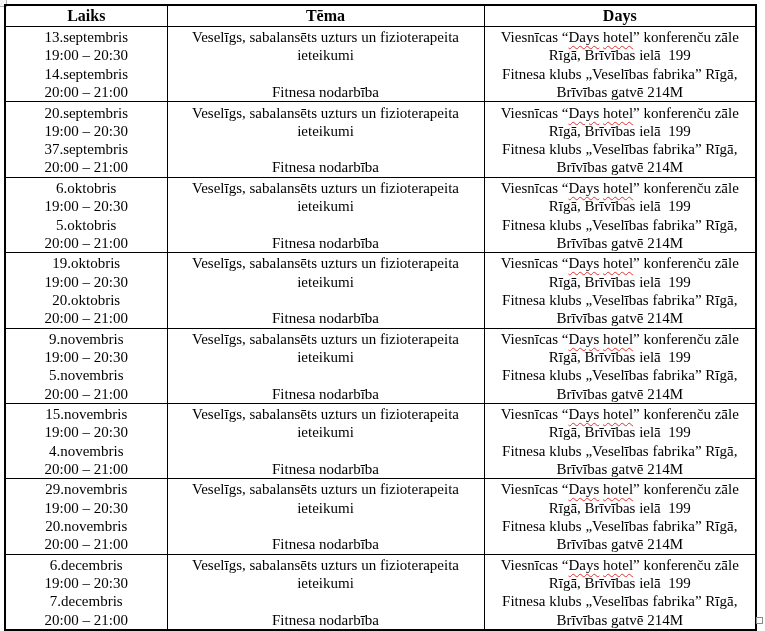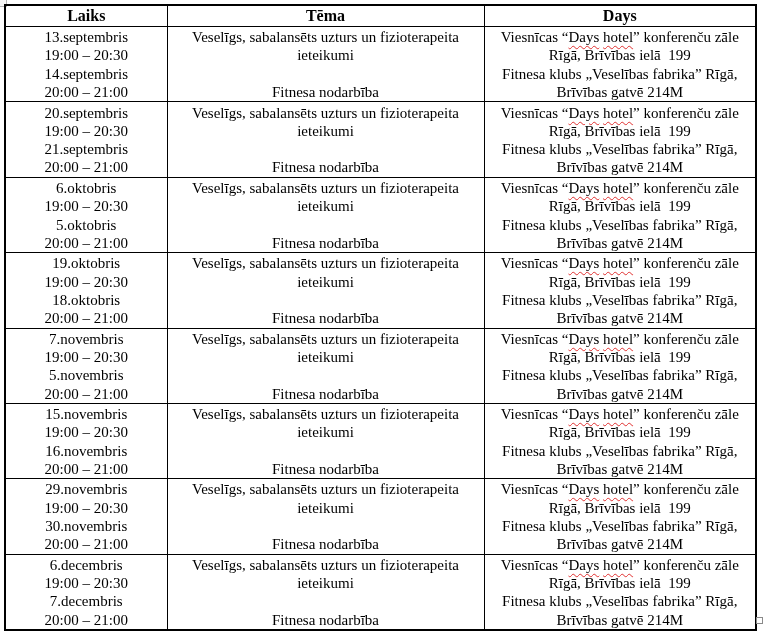--- a/index.html
+++ b/index.html
@@ -106,21 +106,21 @@
       <div class="line">Rīgā, Brīvības ielā  199</div>
       <div class="line">Fitnesa klubs „Veselības fabrika” Rīgā,</div>
       <div class="line">Brīvības gatvē 214M</div>
     </td>
   </tr>
 
   <tr>
     <td>
       <div class="line">20.septembris</div>
       <div class="line">19:00 – 20:30</div>
-      <div class="line">21.septembris</div>
+      <div class="line">37.septembris</div>
       <div class="line">20:00 – 21:00</div>
     </td>
     <td>
       <div class="line">Veselīgs, sabalansēts uzturs un fizioterapeita</div>
       <div class="line">ieteikumi</div>
       <div class="line"></div>
       <div class="line">Fitnesa nodarbība</div>
     </td>
     <td>
       <div class="line"><span>Viesnīcas “</span><span class="misspelled">Days</span><span> </span><span class="misspelled">hotel</span><span>” konferenču zāle</span></div>
@@ -148,40 +148,40 @@
       <div class="line">Rīgā, Brīvības ielā  199</div>
       <div class="line">Fitnesa klubs „Veselības fabrika” Rīgā,</div>
       <div class="line">Brīvības gatvē 214M</div>
     </td>
   </tr>
 
   <tr>
     <td>
       <div class="line">19.oktobris</div>
       <div class="line">19:00 – 20:30</div>
-      <div class="line">18.oktobris</div>
-      <div class="line">20:00 – 21:00</div>
-    </td>
-    <td>
-      <div class="line">Veselīgs, sabalansēts uzturs un fizioterapeita</div>
-      <div class="line">ieteikumi</div>
-      <div class="line"></div>
-      <div class="line">Fitnesa nodarbība</div>
-    </td>
-    <td>
-      <div class="line"><span>Viesnīcas “</span><span class="misspelled">Days</span><span> </span><span class="misspelled">hotel</span><span>” konferenču zāle</span></div>
-      <div class="line">Rīgā, Brīvības ielā  199</div>
-      <div class="line">Fitnesa klubs „Veselības fabrika” Rīgā,</div>
-      <div class="line">Brīvības gatvē 214M</div>
-    </td>
-  </tr>
-
-  <tr>
-    <td>
-      <div class="line">7.novembris</div>
+      <div class="line">20.oktobris</div>
+      <div class="line">20:00 – 21:00</div>
+    </td>
+    <td>
+      <div class="line">Veselīgs, sabalansēts uzturs un fizioterapeita</div>
+      <div class="line">ieteikumi</div>
+      <div class="line"></div>
+      <div class="line">Fitnesa nodarbība</div>
+    </td>
+    <td>
+      <div class="line"><span>Viesnīcas “</span><span class="misspelled">Days</span><span> </span><span class="misspelled">hotel</span><span>” konferenču zāle</span></div>
+      <div class="line">Rīgā, Brīvības ielā  199</div>
+      <div class="line">Fitnesa klubs „Veselības fabrika” Rīgā,</div>
+      <div class="line">Brīvības gatvē 214M</div>
+    </td>
+  </tr>
+
+  <tr>
+    <td>
+      <div class="line">9.novembris</div>
       <div class="line">19:00 – 20:30</div>
       <div class="line">5.novembris</div>
       <div class="line">20:00 – 21:00</div>
     </td>
     <td>
       <div class="line">Veselīgs, sabalansēts uzturs un fizioterapeita</div>
       <div class="line">ieteikumi</div>
       <div class="line"></div>
       <div class="line">Fitnesa nodarbība</div>
     </td>
@@ -190,42 +190,42 @@
       <div class="line">Rīgā, Brīvības ielā  199</div>
       <div class="line">Fitnesa klubs „Veselības fabrika” Rīgā,</div>
       <div class="line">Brīvības gatvē 214M</div>
     </td>
   </tr>
 
   <tr>
     <td>
       <div class="line">15.novembris</div>
       <div class="line">19:00 – 20:30</div>
-      <div class="line">16.novembris</div>
+      <div class="line">4.novembris</div>
       <div class="line">20:00 – 21:00</div>
     </td>
     <td>
       <div class="line">Veselīgs, sabalansēts uzturs un fizioterapeita</div>
       <div class="line">ieteikumi</div>
       <div class="line"></div>
       <div class="line">Fitnesa nodarbība</div>
     </td>
     <td>
       <div class="line"><span>Viesnīcas “</span><span class="misspelled">Days</span><span> </span><span class="misspelled">hotel</span><span>” konferenču zāle</span></div>
       <div class="line">Rīgā, Brīvības ielā  199</div>
       <div class="line">Fitnesa klubs „Veselības fabrika” Rīgā,</div>
       <div class="line">Brīvības gatvē 214M</div>
     </td>
   </tr>
 
   <tr>
     <td>
       <div class="line">29.novembris</div>
       <div class="line">19:00 – 20:30</div>
-      <div class="line">30.novembris</div>
+      <div class="line">20.novembris</div>
       <div class="line">20:00 – 21:00</div>
     </td>
     <td>
       <div class="line">Veselīgs, sabalansēts uzturs un fizioterapeita</div>
       <div class="line">ieteikumi</div>
       <div class="line"></div>
       <div class="line">Fitnesa nodarbība</div>
     </td>
     <td>
       <div class="line"><span>Viesnīcas “</span><span class="misspelled">Days</span><span> </span><span class="misspelled">hotel</span><span>” konferenču zāle</span></div>

